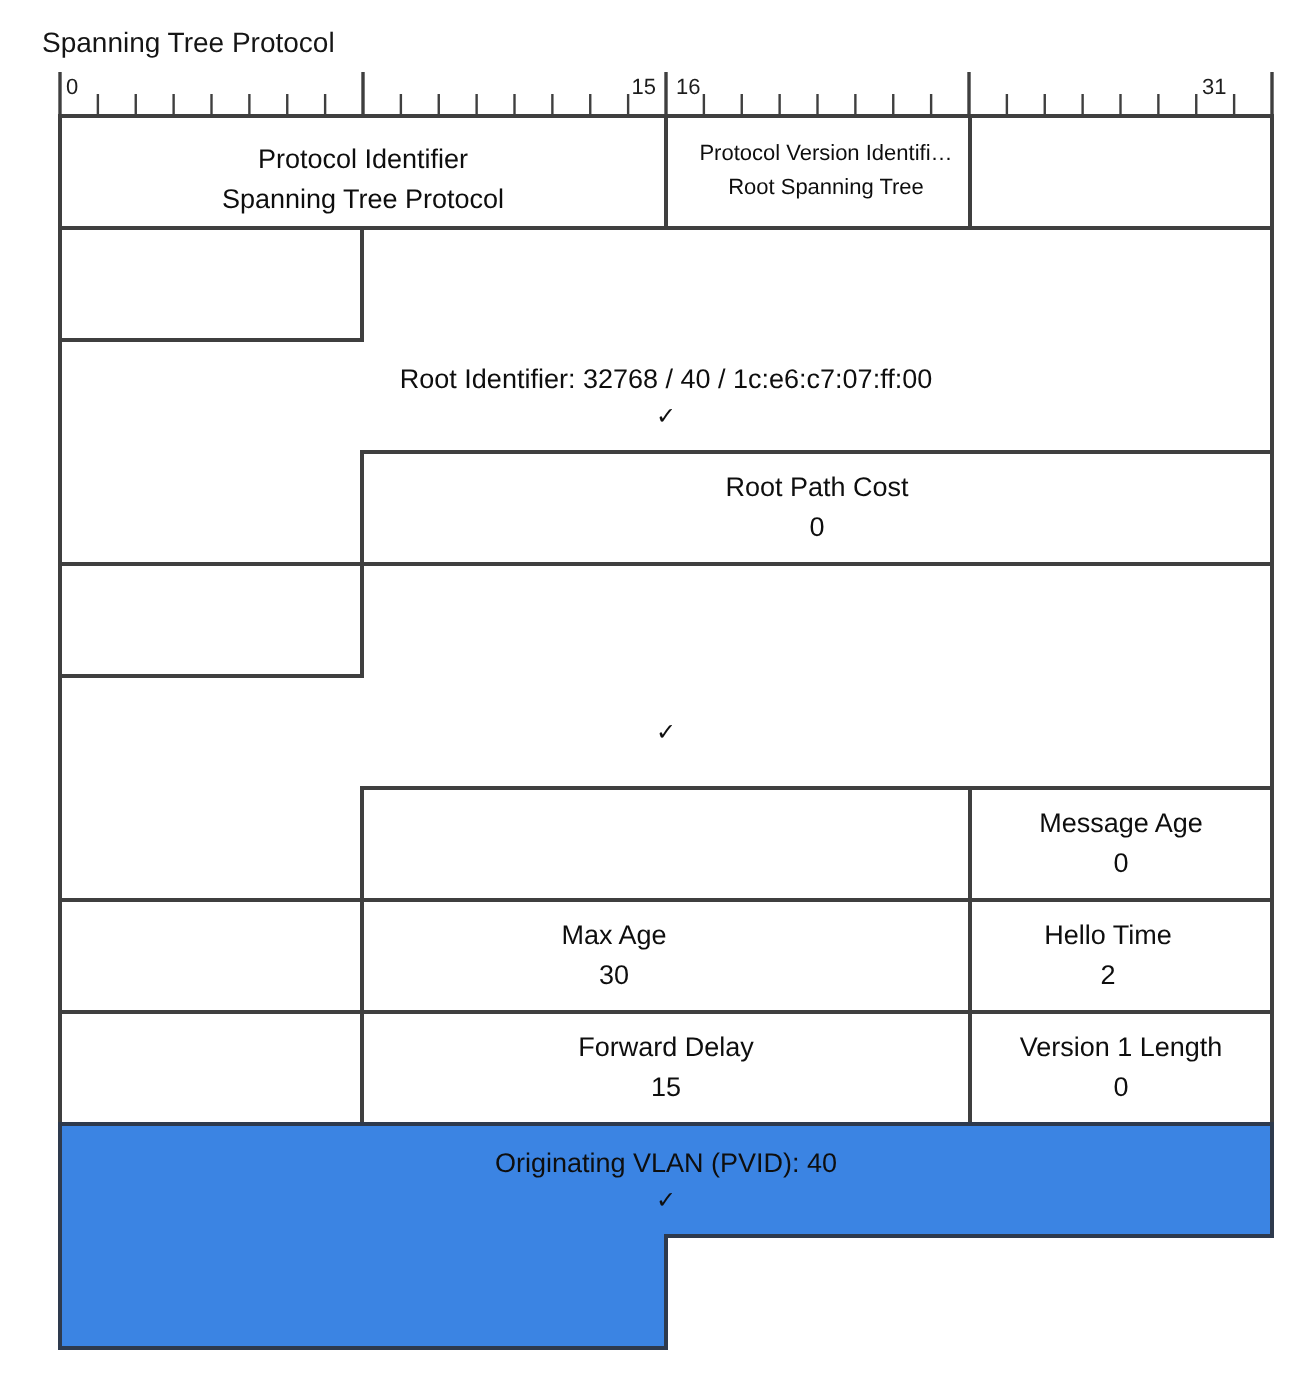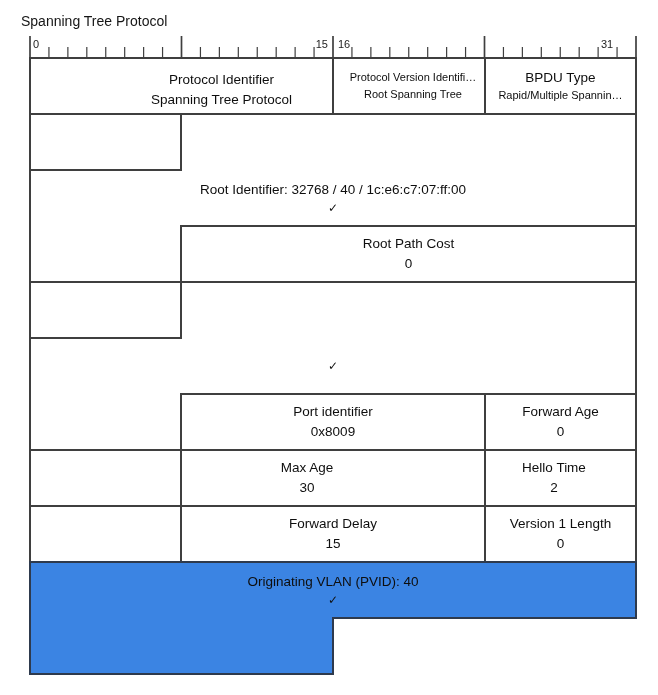--- a/index.html
+++ b/index.html
@@ -78,57 +78,49 @@
     <path class="shape" d="M485 394H636V450H485Z"></path>
     <path class="shape" d="M30 450H181V506H30Z"></path>
     <path class="shape" d="M181 450H485V506H181Z"></path>
     <path class="shape" d="M485 450H636V506H485Z"></path>
     <path class="shape" d="M30 506H181V562H30Z"></path>
     <path class="shape" d="M181 506H485V562H181Z"></path>
     <path class="shape" d="M485 506H636V562H485Z"></path>
     <path class="shape selected" d="M30 562H636V618H333V674H30Z"></path>
   </svg>
 
-  <div class="cell" style="left:30px;top:58px;width:303px;height:64px;padding-left:40px;">
+  <div class="cell" style="left:30px;top:58px;width:303px;height:64px;">
     <span class="lbl">Protocol Identifier</span>
     <span class="val">Spanning Tree Protocol</span>
   </div>
 
   <div class="cell" style="left:333px;top:58px;width:160px;height:56px;">
     <span class="lbl small">Protocol Version Identifi…</span>
     <span class="val small">Root Spanning Tree</span>
   </div>
 
-  <div class="cell" style="left:485px;top:58px;width:151px;height:56px;">
-    <span class="lbl">BPDU Type</span>
-    <span class="val small">Rapid/Multiple Spannin…</span>
-  </div>
 
 
   <div class="cell" style="left:30px;top:170px;width:606px;height:56px;">
     <span class="lbl">Root Identifier: 32768 / 40 / 1c:e6:c7:07:ff:00</span>
     <span class="check">✓</span>
   </div>
 
   <div class="cell" style="left:181px;top:226px;width:455px;height:56px;">
     <span class="lbl">Root Path Cost</span>
     <span class="val">0</span>
   </div>
 
   <div class="cell" style="left:30px;top:338px;width:606px;height:56px;">
     <span class="check">✓</span>
   </div>
 
-  <div class="cell" style="left:181px;top:394px;width:304px;height:56px;">
-    <span class="lbl">Port identifier</span>
-    <span class="val">0x8009</span>
-  </div>
 
   <div class="cell" style="left:485px;top:394px;width:151px;height:56px;">
-    <span class="lbl">Forward Age</span>
+    <span class="lbl">Message Age</span>
     <span class="val">0</span>
   </div>
 
   <div class="cell" style="left:181px;top:450px;width:252px;height:56px;">
     <span class="lbl">Max Age</span>
     <span class="val">30</span>
   </div>
 
   <div class="cell" style="left:468px;top:450px;width:172px;height:56px;">
     <span class="lbl">Hello Time</span>

